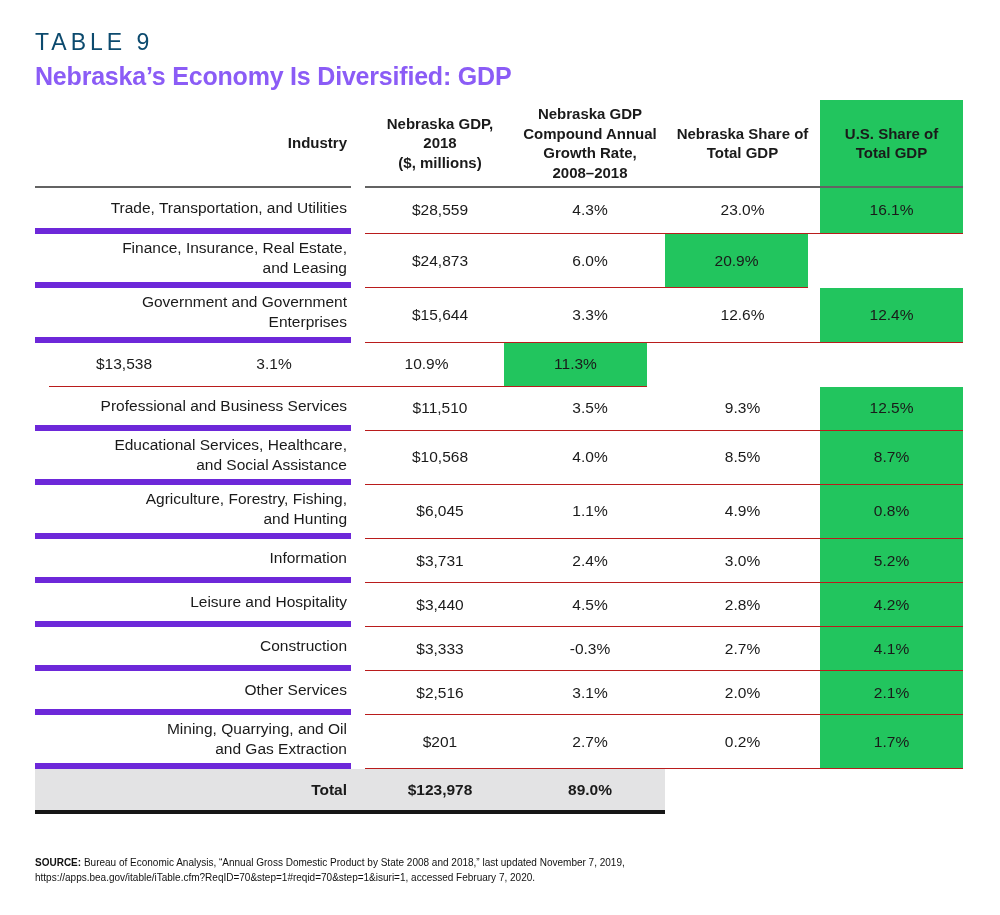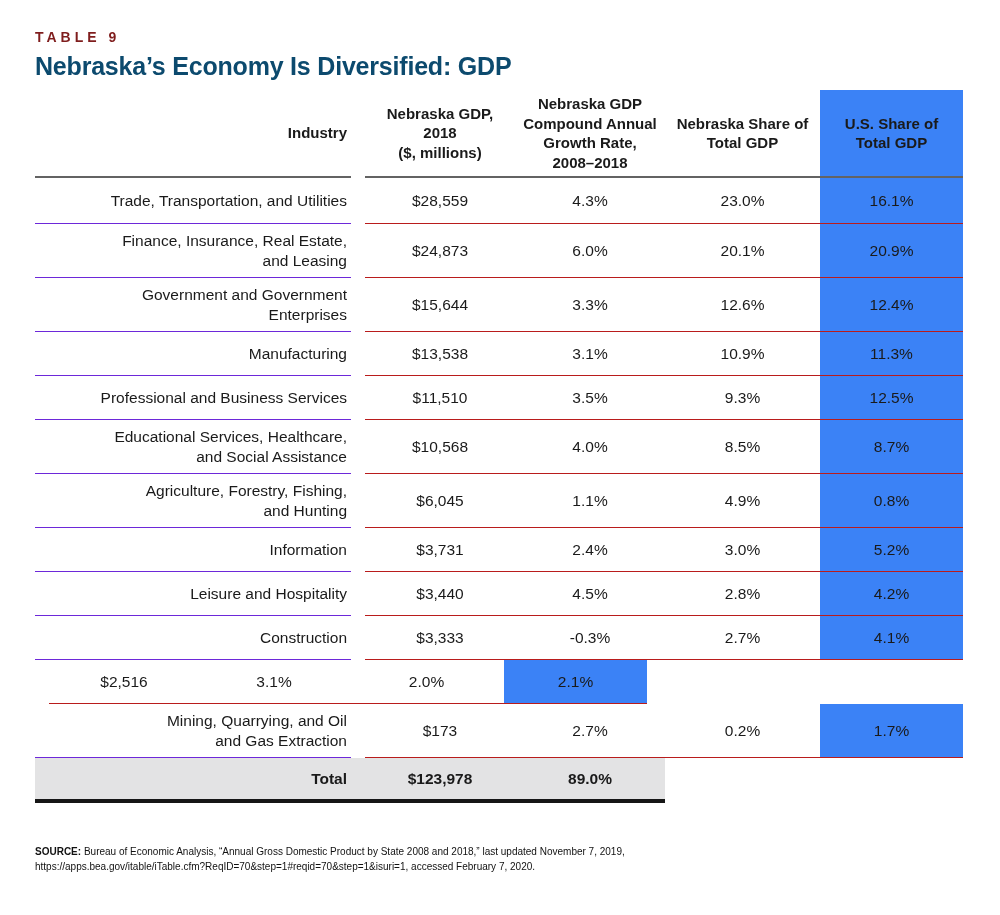--- a/index.html
+++ b/index.html
@@ -5,46 +5,46 @@
   html,body { margin:0; padding:0; background:#ffffff; }
   body {
     width:1000px; height:915px;
     font-family:"Liberation Sans","DejaVu Sans",sans-serif;
     color:#1a1a1a;
     -webkit-font-smoothing:antialiased;
   }
   .page { padding:30px 37px 0 35px; }
 
   .table-label {
-    font-size:14px; font-weight:700; letter-spacing:4px;
-    color:#7f1d1d; line-height:1.1;
+    font-size:23px; font-weight:400; letter-spacing:4px;
+    color:#0c4a6e; line-height:1.1;
   }
   .table-title {
-    font-size:25px; font-weight:700; color:#0c4a6e;
+    font-size:25px; font-weight:700; color:#8b5cf6;
     margin:7px 0 0 0; line-height:1.15; letter-spacing:-0.2px;
   }
 
   .gdp-table { margin-top:9px; width:928px; }
   .trow { display:flex; }
   .cell { box-sizing:border-box; display:flex; align-items:center; line-height:1.3; }
 
   .c-ind {
     width:316px; justify-content:flex-end; text-align:right;
     padding:4px 4px 4px 0; white-space:pre-line;
-    border-bottom:1px solid #6d28d9;
+    border-bottom:6px solid #6d28d9;
   }
   .c-gap { width:14px; }
   .c-num {
     justify-content:center; text-align:center; white-space:pre-line;
     border-bottom:1px solid #b91c1c; padding:4px 2px;
   }
   .c-gdp    { width:150px; }
   .c-growth { width:150px; }
   .c-ne     { width:155px; }
-  .c-us     { width:143px; background:#3b82f6; }
+  .c-us     { width:143px; background:#22c55e; }
 
   .trow-head { min-height:88px; }
   .trow-head .cell { font-weight:700; font-size:15px; line-height:1.3; }
   .trow-head .c-ind,
   .trow-head .c-num { border-bottom:2px solid #636363; }
 
   .tbody-row { font-size:15.5px; }
   .r1 { min-height:44px; }
   .r2 { min-height:54px; }
   .r1st { min-height:46px; }
@@ -103,36 +103,34 @@
       <div class="cell c-num c-ne">23.0%</div>
       <div class="cell c-num c-us">16.1%</div>
     </div>
 
     <div class="trow tbody-row r2">
       <div class="cell c-ind">Finance, Insurance, Real Estate,
 and Leasing</div>
       <div class="cell c-gap"></div>
       <div class="cell c-num c-gdp">$24,873</div>
       <div class="cell c-num c-growth">6.0%</div>
-      <div class="cell c-num c-ne">20.1%</div>
       <div class="cell c-num c-us">20.9%</div>
     </div>
 
     <div class="trow tbody-row r2">
       <div class="cell c-ind">Government and Government
 Enterprises</div>
       <div class="cell c-gap"></div>
       <div class="cell c-num c-gdp">$15,644</div>
       <div class="cell c-num c-growth">3.3%</div>
       <div class="cell c-num c-ne">12.6%</div>
       <div class="cell c-num c-us">12.4%</div>
     </div>
 
     <div class="trow tbody-row r1">
-      <div class="cell c-ind">Manufacturing</div>
       <div class="cell c-gap"></div>
       <div class="cell c-num c-gdp">$13,538</div>
       <div class="cell c-num c-growth">3.1%</div>
       <div class="cell c-num c-ne">10.9%</div>
       <div class="cell c-num c-us">11.3%</div>
     </div>
 
     <div class="trow tbody-row r1">
       <div class="cell c-ind">Professional and Business Services</div>
       <div class="cell c-gap"></div>
@@ -183,32 +181,33 @@
     <div class="trow tbody-row r1">
       <div class="cell c-ind">Construction</div>
       <div class="cell c-gap"></div>
       <div class="cell c-num c-gdp">$3,333</div>
       <div class="cell c-num c-growth">-0.3%</div>
       <div class="cell c-num c-ne">2.7%</div>
       <div class="cell c-num c-us">4.1%</div>
     </div>
 
     <div class="trow tbody-row r1">
+      <div class="cell c-ind">Other Services</div>
       <div class="cell c-gap"></div>
       <div class="cell c-num c-gdp">$2,516</div>
       <div class="cell c-num c-growth">3.1%</div>
       <div class="cell c-num c-ne">2.0%</div>
       <div class="cell c-num c-us">2.1%</div>
     </div>
 
     <div class="trow tbody-row r2">
       <div class="cell c-ind">Mining, Quarrying, and Oil
 and Gas Extraction</div>
       <div class="cell c-gap"></div>
-      <div class="cell c-num c-gdp">$173</div>
+      <div class="cell c-num c-gdp">$201</div>
       <div class="cell c-num c-growth">2.7%</div>
       <div class="cell c-num c-ne">0.2%</div>
       <div class="cell c-num c-us">1.7%</div>
     </div>
 
     <div class="trow trow-total">
       <div class="cell c-ind">Total</div>
       <div class="cell c-gap"></div>
       <div class="cell c-num c-gdp">$123,978</div>
       <div class="cell c-num c-growth">89.0%</div>

